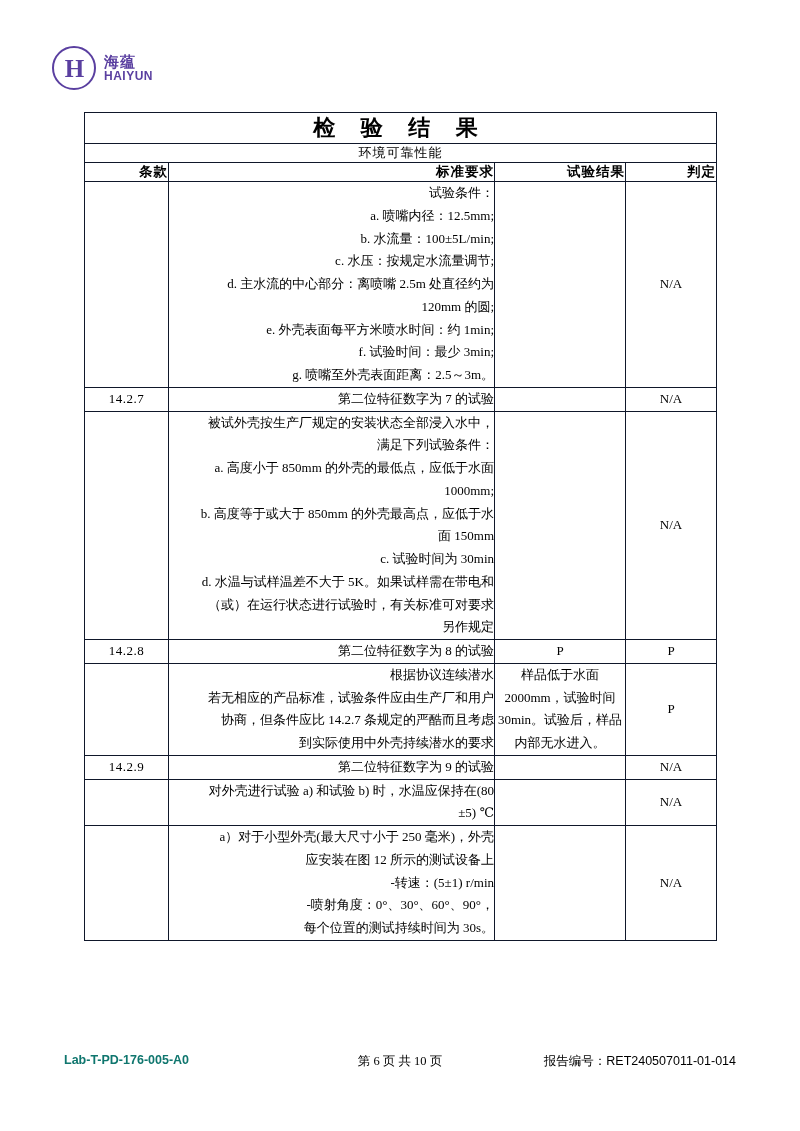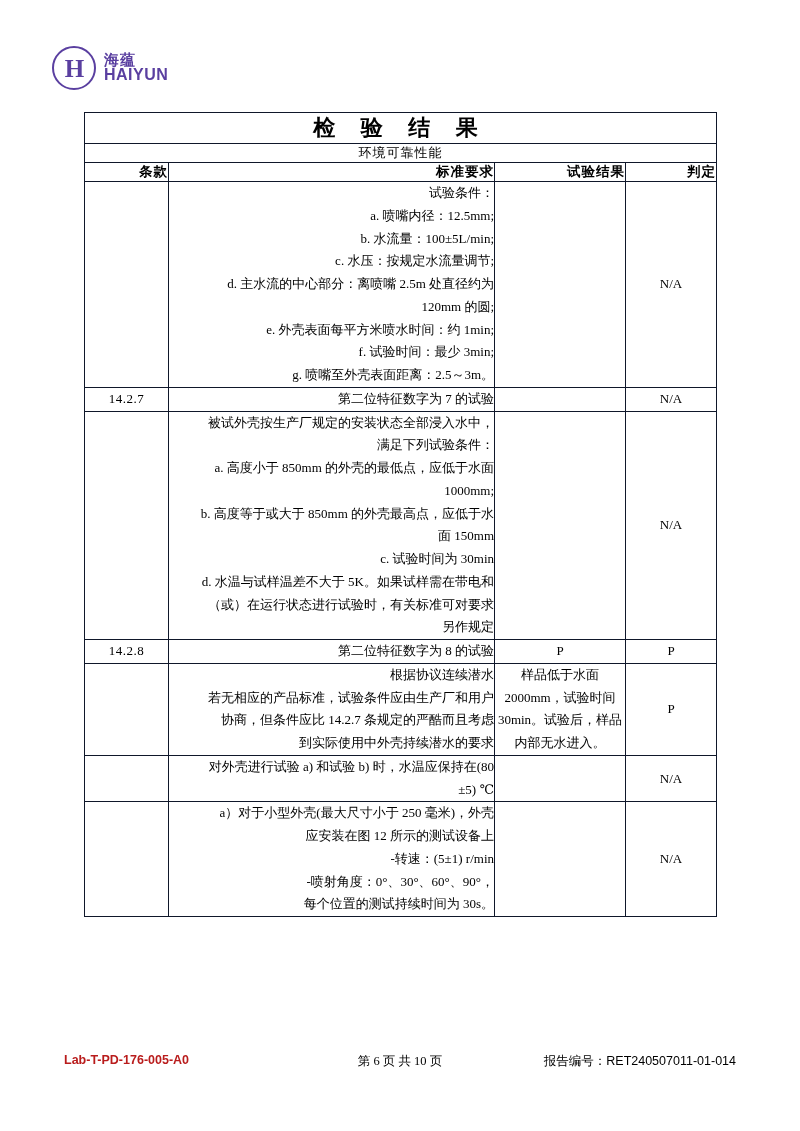--- a/index.html
+++ b/index.html
@@ -58,21 +58,21 @@
   }
   .logo-cn {
     font-family: "Liberation Sans", sans-serif;
     font-size: 15px;
     color: #5a3fa0;
     font-weight: 700;
     letter-spacing: 1px;
   }
   .logo-en {
     font-family: "Liberation Sans", sans-serif;
-    font-size: 16px;
+    font-size: 12px;
     color: #5a3fa0;
     font-weight: 700;
     letter-spacing: 0.5px;
   }
 
   
   .doc-table {
     position: absolute;
     left: 84px;
     top: 112px;
@@ -150,21 +150,21 @@
     margin: 0 64px;
     height: 28px;
   }
   .footer-left {
     position: absolute;
     left: 0;
     top: 0;
     font-family: "Liberation Sans", sans-serif;
     font-size: 12.5px;
     font-weight: 700;
-    color: #b91c1c;
+    color: #0f766e;
   }
   .footer-center {
     position: absolute;
     left: 50%;
     transform: translateX(-50%);
     top: 0;
     font-size: 12.5px;
   }
   .footer-right {
     position: absolute;
@@ -271,20 +271,28 @@
         <td class="c-req">
           <div class="ln">根据协议连续潜水</div>
           <div class="ln">若无相应的产品标准，试验条件应由生产厂和用户</div>
           <div class="ln">协商，但条件应比 14.2.7 条规定的严酷而且考虑</div>
           <div class="ln">到实际使用中外壳持续潜水的要求</div>
         </td>
         <td class="c-result">样品低于水面 2000mm，试验时间 30min。试验后，样品内部无水进入。</td>
         <td class="c-verdict">P</td>
       </tr>
 
+      <tr>
+        <td class="c-clause">14.2.9</td>
+        <td class="c-req">
+          <div class="ln">第二位特征数字为 9 的试验</div>
+        </td>
+        <td class="c-result"></td>
+        <td class="c-verdict">N/A</td>
+      </tr>
 
       <tr>
         <td class="c-clause"></td>
         <td class="c-req">
           <div class="ln">对外壳进行试验 a) 和试验 b) 时，水温应保持在(80</div>
           <div class="ln">±5) ℃</div>
         </td>
         <td class="c-result"></td>
         <td class="c-verdict">N/A</td>
       </tr>

